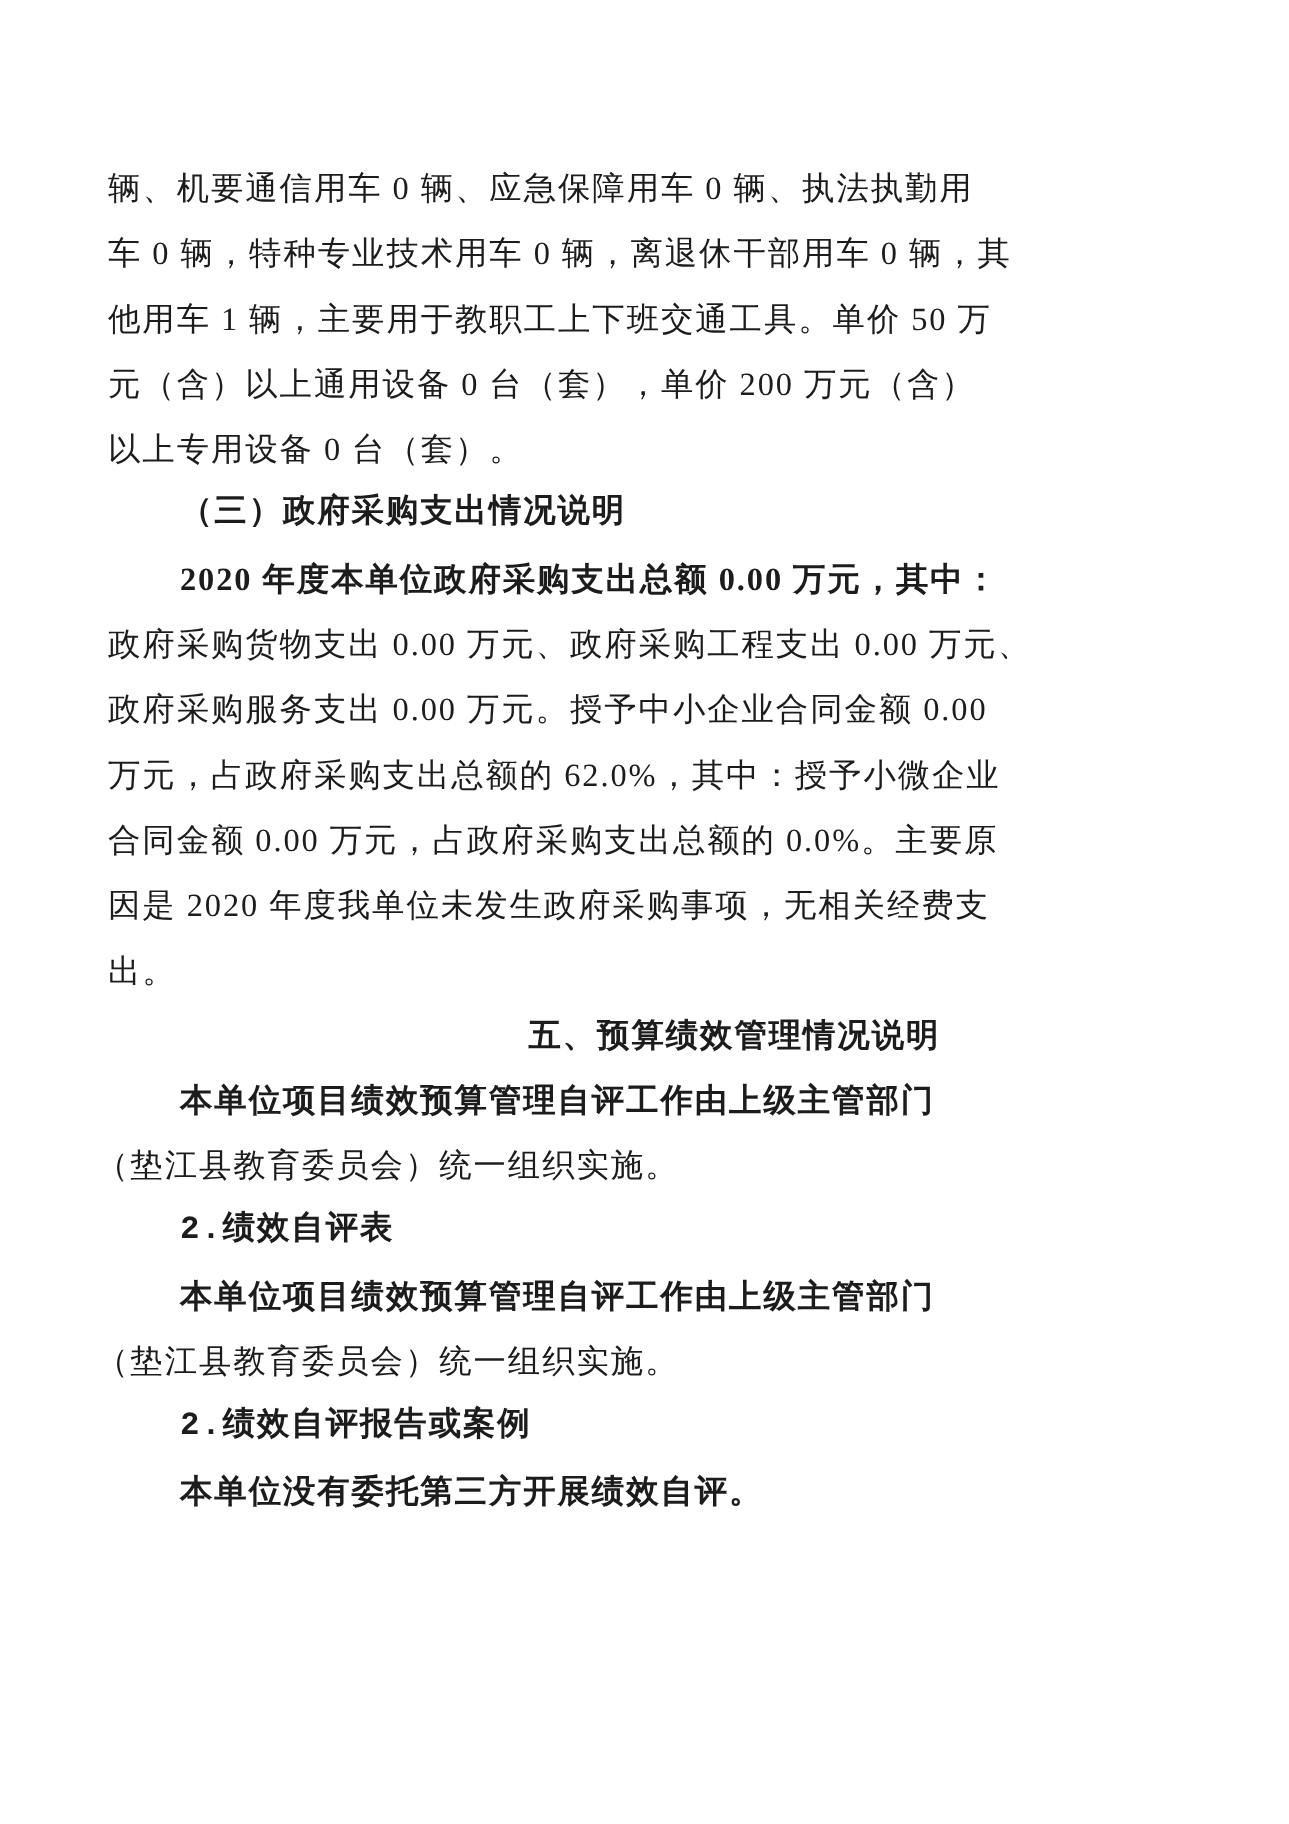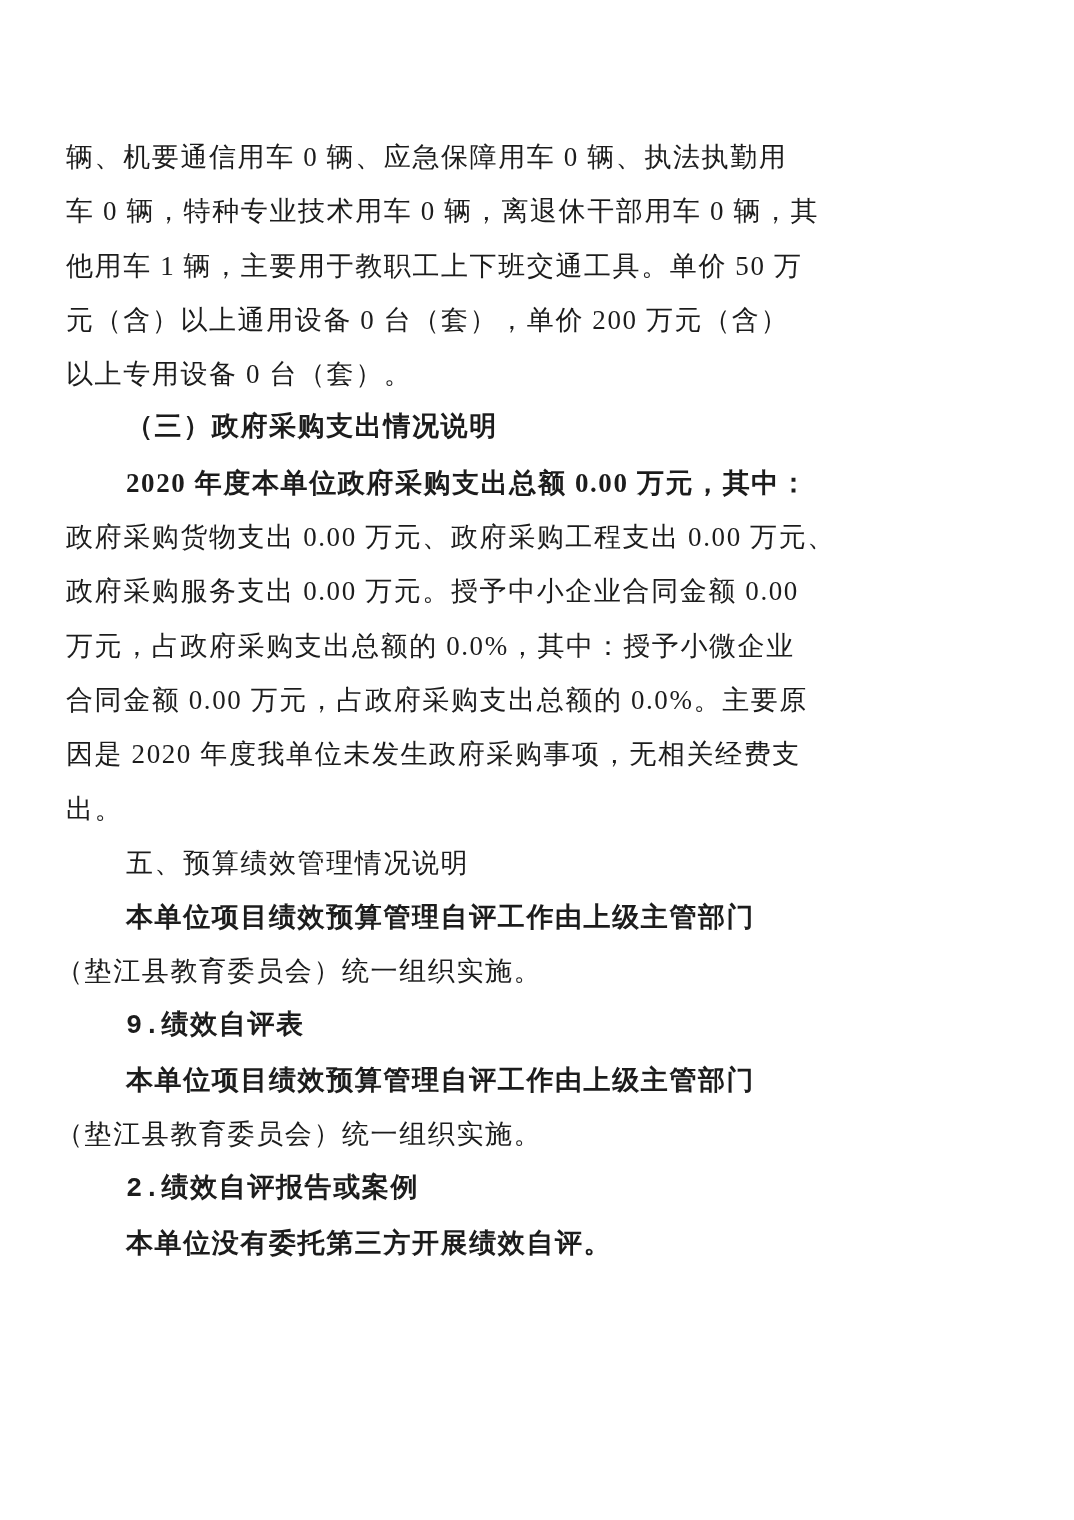--- a/index.html
+++ b/index.html
@@ -6,41 +6,42 @@
     margin: 0;
     padding: 0;
     background: #ffffff;
   }
   .page {
     position: relative;
     width: 1074px;
     height: 1520px;
     background: #ffffff;
     box-sizing: border-box;
-    padding: 130px 0 0 66px;
+    padding: 130px 0 0 90px;
     overflow: hidden;
     font-family: "Liberation Serif", "DejaVu Serif", serif;
     font-size: 27px;
     letter-spacing: 1.6px;
     color: #1c1c1c;
   }
   .line {
     height: 54.3px;
     line-height: 54.3px;
     white-space: nowrap;
     font-kerning: none;
   }
   
   .ind-first { padding-left: 60px; font-weight: bold; }
   
   .ind-hang  { margin-left: -10px; }
   
   .s-h1 .line, .line.s-h1 {
-    font-weight: normal;
+    font-weight: bold;
     font-family: "Liberation Sans", "DejaVu Sans", sans-serif;
+    text-align: center;
   }
   
   .line.s-h2, .line.s-h3 {
     font-weight: bold;
     font-family: Liberation Mono, monospace;
   }
 </style>
 </head>
 <body>
 
@@ -53,34 +54,34 @@
         <div class="line s-body">元（含）以上通用设备 0 台（套），单价 200 万元（含）</div>
         <div class="line s-body">以上专用设备 0 台（套）。</div>
       </div>
       <div class="block s-h2">
         <div class="line s-h2 ind-first">（三）政府采购支出情况说明</div>
       </div>
       <div class="block s-body">
         <div class="line s-body ind-first">2020 年度本单位政府采购支出总额 0.00 万元，其中：</div>
         <div class="line s-body">政府采购货物支出 0.00 万元、政府采购工程支出 0.00 万元、</div>
         <div class="line s-body">政府采购服务支出 0.00 万元。授予中小企业合同金额 0.00</div>
-        <div class="line s-body">万元，占政府采购支出总额的 0.0%，其中：授予小微企业</div>
+        <div class="line s-body">万元，占政府采购支出总额的 62.0%，其中：授予小微企业</div>
         <div class="line s-body">合同金额 0.00 万元，占政府采购支出总额的 0.0%。主要原</div>
         <div class="line s-body">因是 2020 年度我单位未发生政府采购事项，无相关经费支</div>
         <div class="line s-body">出。</div>
       </div>
       <div class="block s-h1">
         <div class="line s-h1 ind-first">五、预算绩效管理情况说明</div>
       </div>
       <div class="block s-body">
         <div class="line s-body ind-first">本单位项目绩效预算管理自评工作由上级主管部门</div>
         <div class="line s-body ind-hang">（垫江县教育委员会）统一组织实施。</div>
       </div>
       <div class="block s-h3">
-        <div class="line s-h3 ind-first">9.绩效自评表</div>
+        <div class="line s-h3 ind-first">2.绩效自评表</div>
       </div>
       <div class="block s-body">
         <div class="line s-body ind-first">本单位项目绩效预算管理自评工作由上级主管部门</div>
         <div class="line s-body ind-hang">（垫江县教育委员会）统一组织实施。</div>
       </div>
       <div class="block s-h3">
         <div class="line s-h3 ind-first">2.绩效自评报告或案例</div>
       </div>
       <div class="block s-body">
         <div class="line s-body ind-first">本单位没有委托第三方开展绩效自评。</div>

